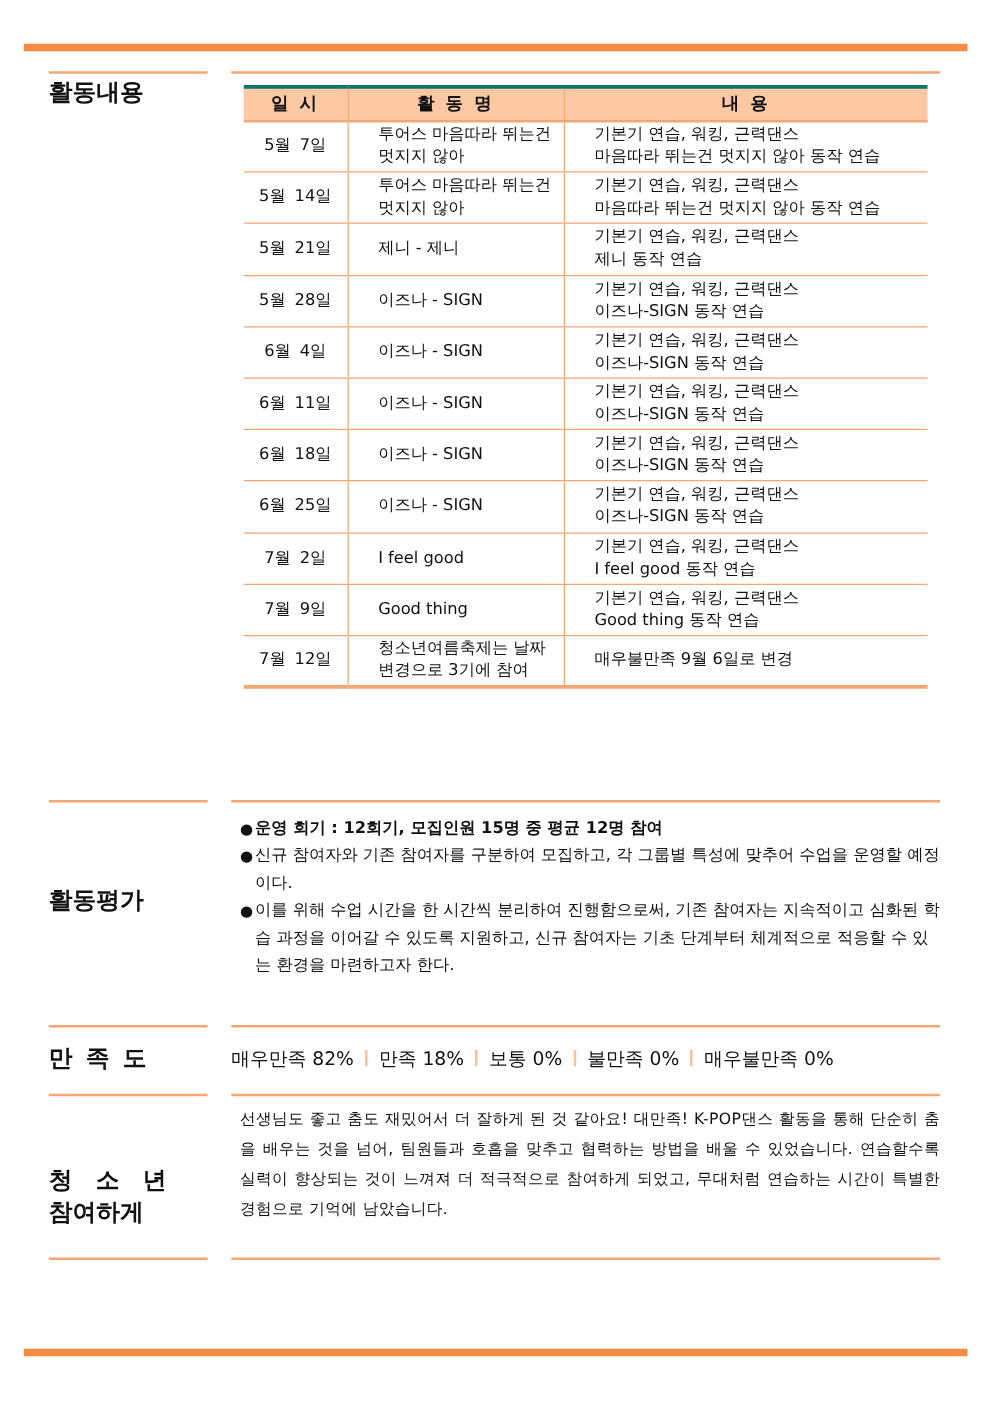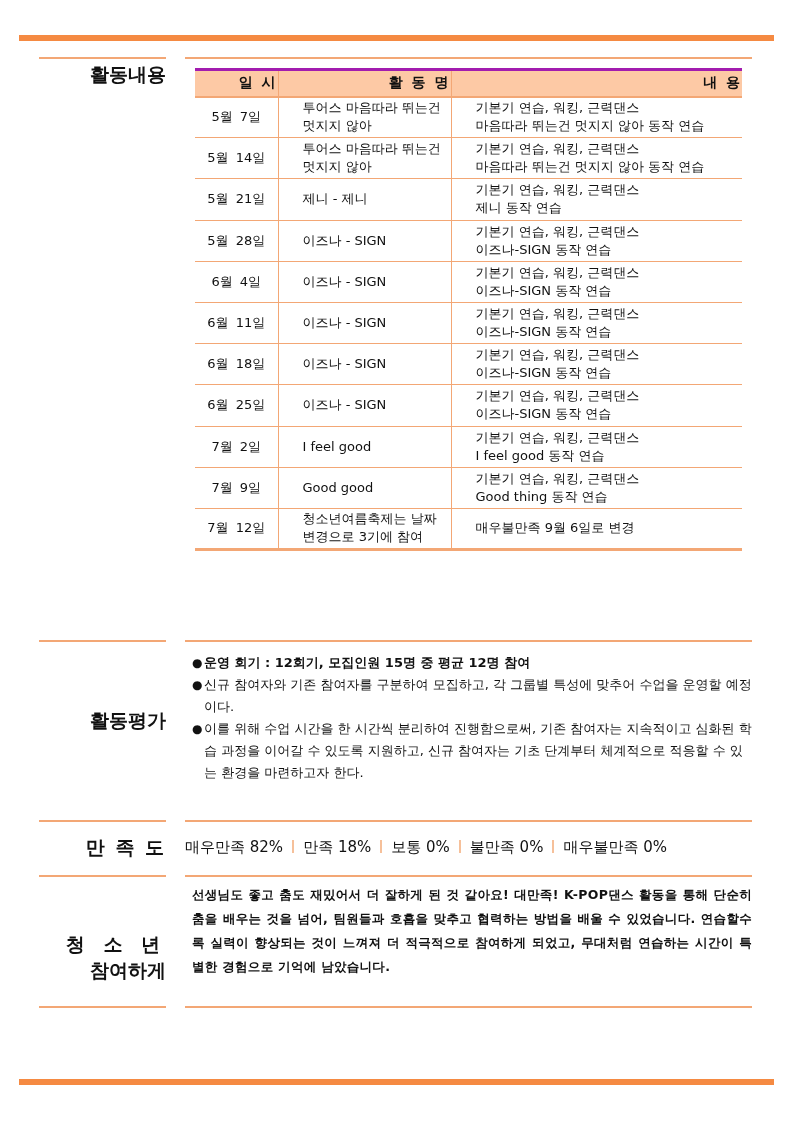--- a/index.html
+++ b/index.html
@@ -7,46 +7,46 @@
   body { position: relative; font-family: "DejaVu Sans", "Liberation Sans", sans-serif; color: #111; overflow: hidden; }
 
   .bar { position: absolute; left: 19px; width: 755px; height: 6px; background: #f58a42; }
   .bar.top { top: 35px; }
   .bar.bottom { top: 1079px; }
 
   .hline { position: absolute; height: 2px; background: #f3a775; }
   .hline.l { left: 39px; width: 127px; }
   .hline.r { left: 185px; width: 567px; }
 
-  .label { position: absolute; left: 39px; width: 127px; text-align: right; font-weight: bold; font-size: 19px; color: #111; line-height: 1.35; }
+  .label { position: absolute; left: 39px; width: 127px; text-align: left; font-weight: bold; font-size: 19px; color: #111; line-height: 1.35; }
 
   
   table.sched { position: absolute; left: 195px; top: 68px; width: 547px; border-collapse: collapse; font-size: 13px; }
-  table.sched th { background: #fdc9a5; height: 27px; font-weight: bold; font-size: 14px; letter-spacing: 2px; border-top: 3px solid #a21caf; border-bottom: 2px solid #f3a775; text-align: right; }
+  table.sched th { background: #fdc9a5; height: 27px; font-weight: bold; font-size: 14px; letter-spacing: 2px; border-top: 3px solid #0f766e; border-bottom: 2px solid #f3a775; }
   table.sched td { border-bottom: 1.5px solid #f3a775; height: 41.2px; line-height: 18px; vertical-align: middle; }
   table.sched th + th, table.sched td + td { border-left: 1.5px solid #f3a775; }
   table.sched tr:last-child td { border-bottom: 3px solid #f3a775; }
   table.sched col.c1 { width: 83px; }
   table.sched col.c2 { width: 173px; }
   table.sched col.c3 { width: 291px; }
   td.date { text-align: center; word-spacing: 3px; }
   td.name, td.content { padding-left: 24px; }
 
   
   .eval { position: absolute; left: 192px; top: 652px; width: 560px; font-size: 13px; line-height: 22px; }
   .eval .item { position: relative; padding-left: 12px; }
   .eval .bullet { position: absolute; left: 0; top: 0; font-size: 12px; }
   .eval .item.bold { font-weight: bold; }
 
   
   .sat { position: absolute; left: 185px; top: 838px; width: 567px; text-align: left; font-size: 15px; }
   .sat .sep { display: inline-block; width: 2px; height: 13px; background: #f6c09a; margin: 0 9px; vertical-align: -1px; }
 
   
-  .refl { position: absolute; left: 192px; top: 883px; width: 560px; font-size: 12.5px; line-height: 24px; letter-spacing: 0.3px; text-align: justify; font-weight: bold; }
+  .refl { position: absolute; left: 192px; top: 883px; width: 560px; font-size: 12.5px; line-height: 24px; letter-spacing: 0.3px; text-align: justify; }
 </style>
 </head>
 <body>
 
 <div class="bar top"></div>
 
 <div class="hline l" style="top:57px"></div>
 <div class="hline r" style="top:57px"></div>
 <div class="label" style="top:62px">활동내용</div>
 
@@ -170,21 +170,21 @@
         <td class="content">
           <div>기본기 연습, 워킹, 근력댄스</div>
           <div>I feel good 동작 연습</div>
         </td>
       </tr>
       <tr>
         <td class="date">
           <div>7월   9일</div>
         </td>
         <td class="name">
-          <div>Good good</div>
+          <div>Good thing</div>
         </td>
         <td class="content">
           <div>기본기 연습, 워킹, 근력댄스</div>
           <div>Good thing 동작 연습</div>
         </td>
       </tr>
       <tr>
         <td class="date">
           <div>7월 12일</div>
         </td>

